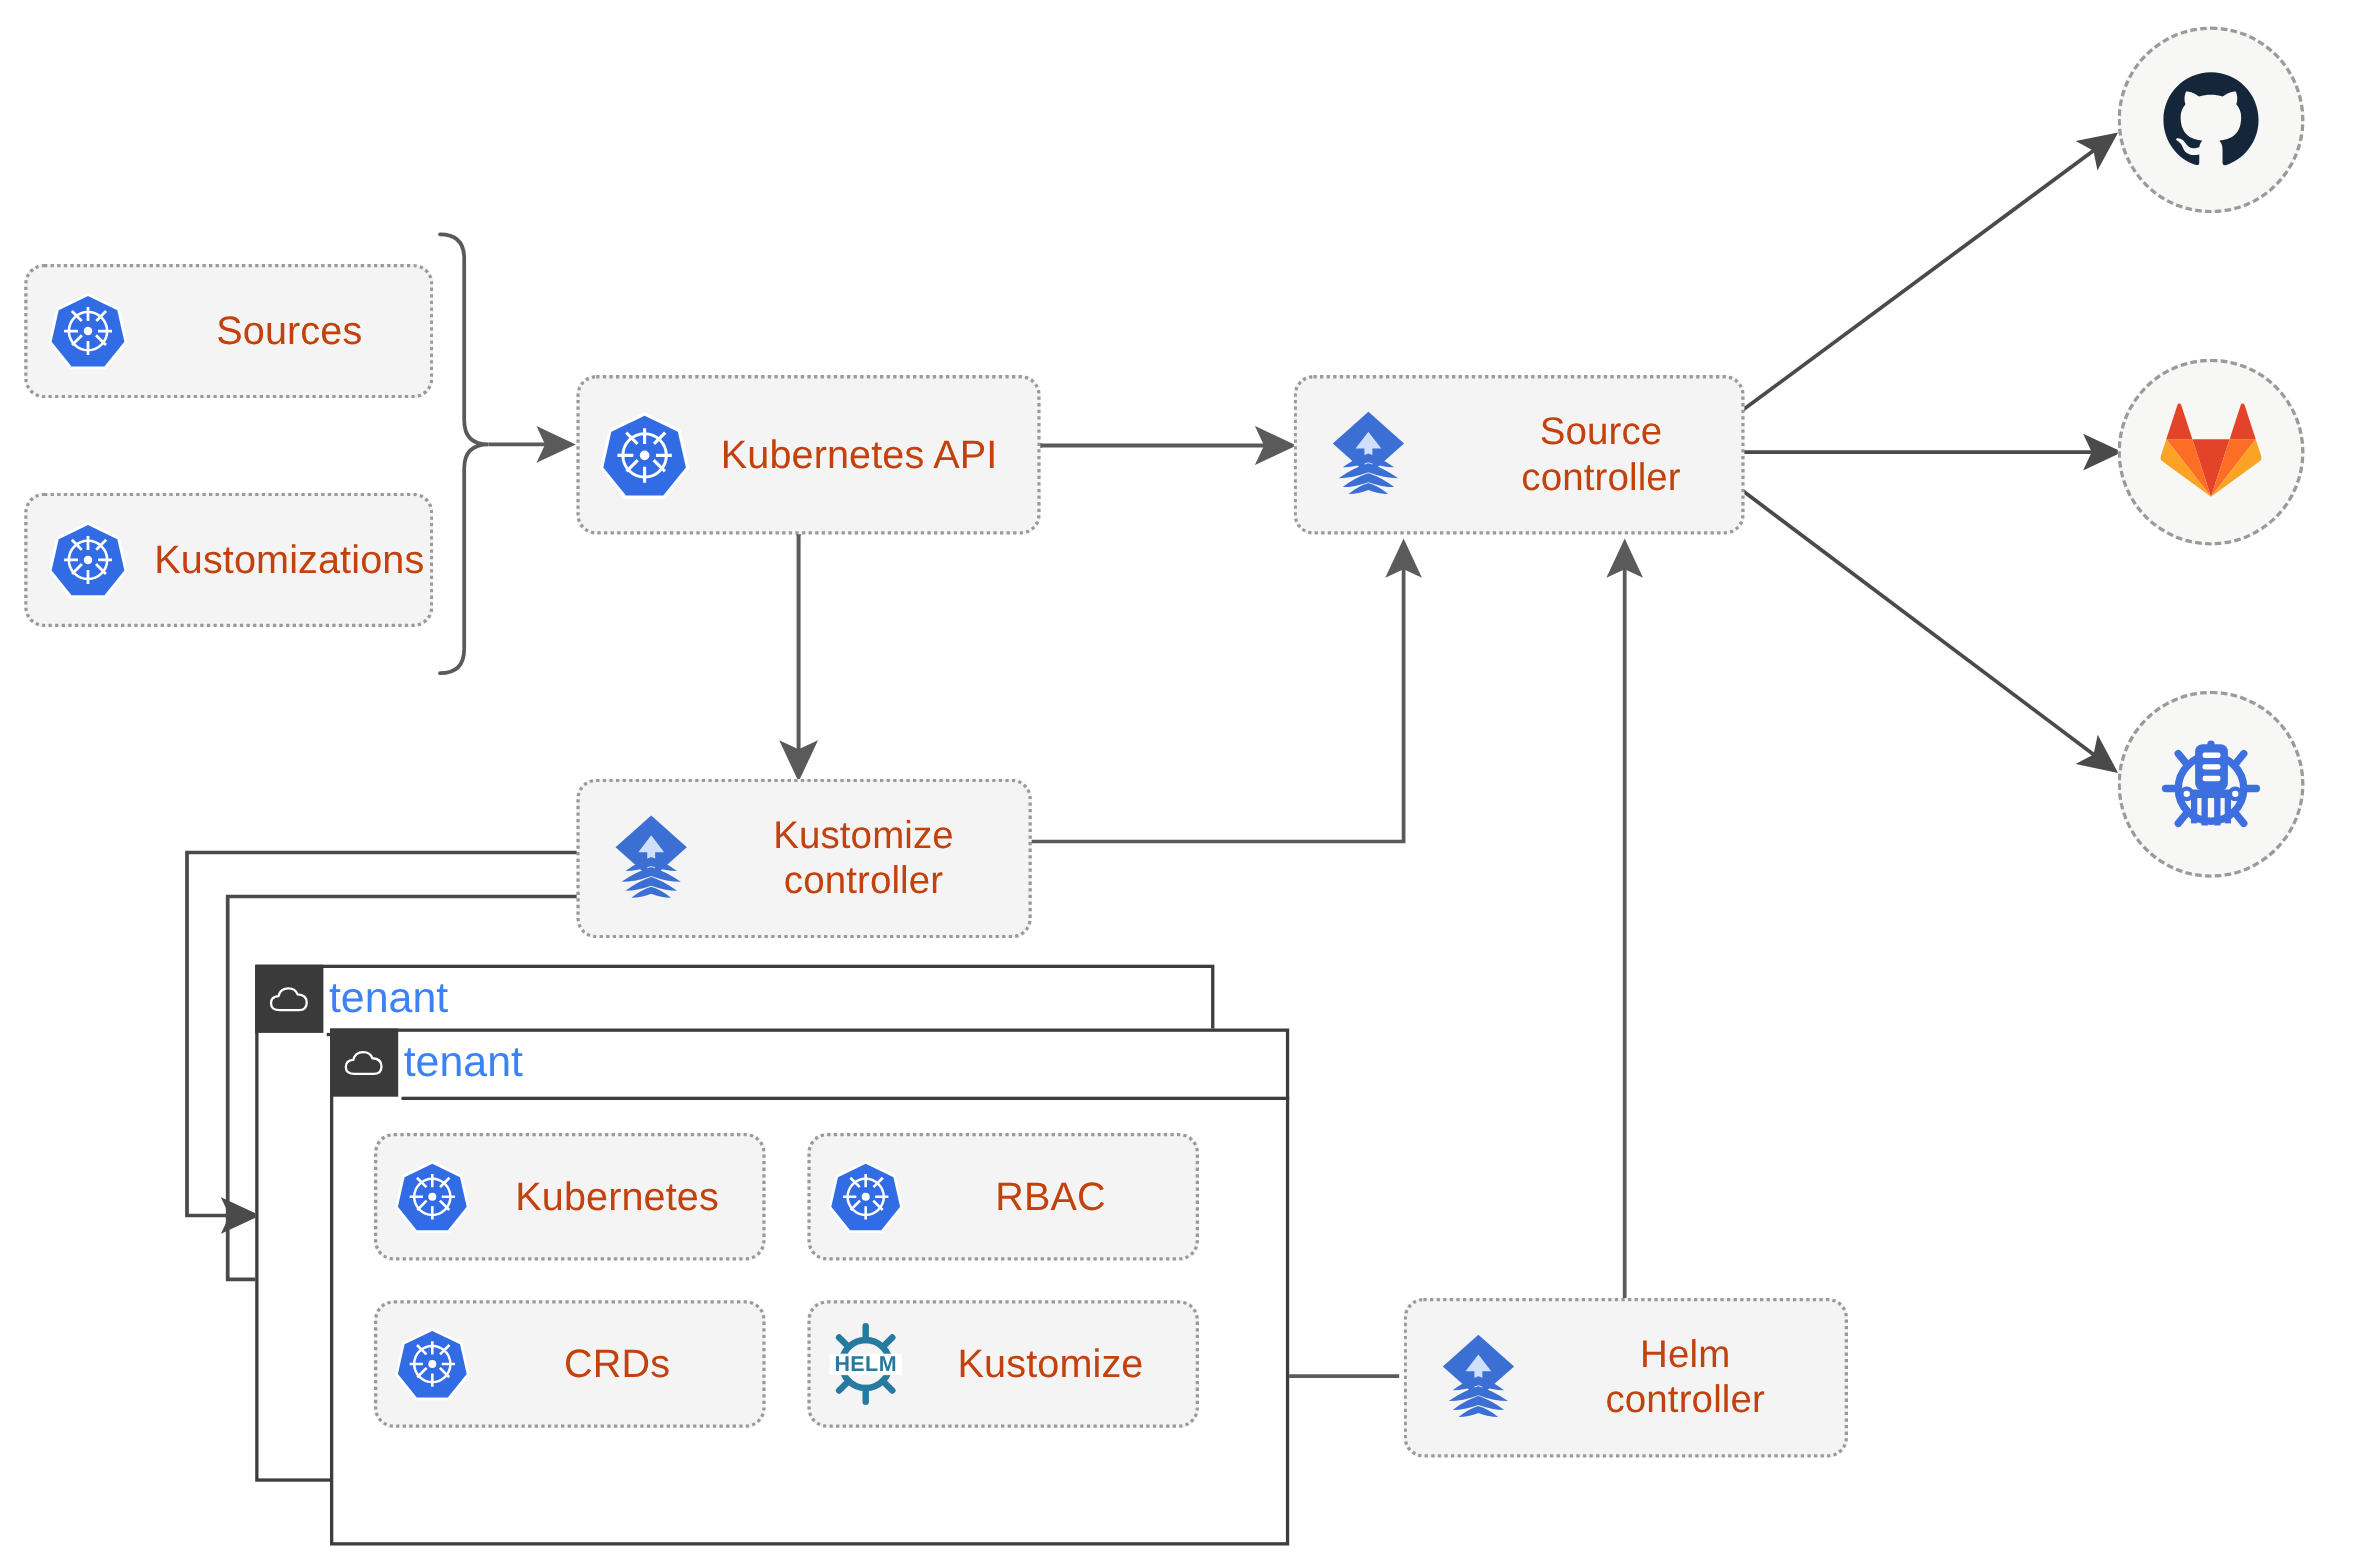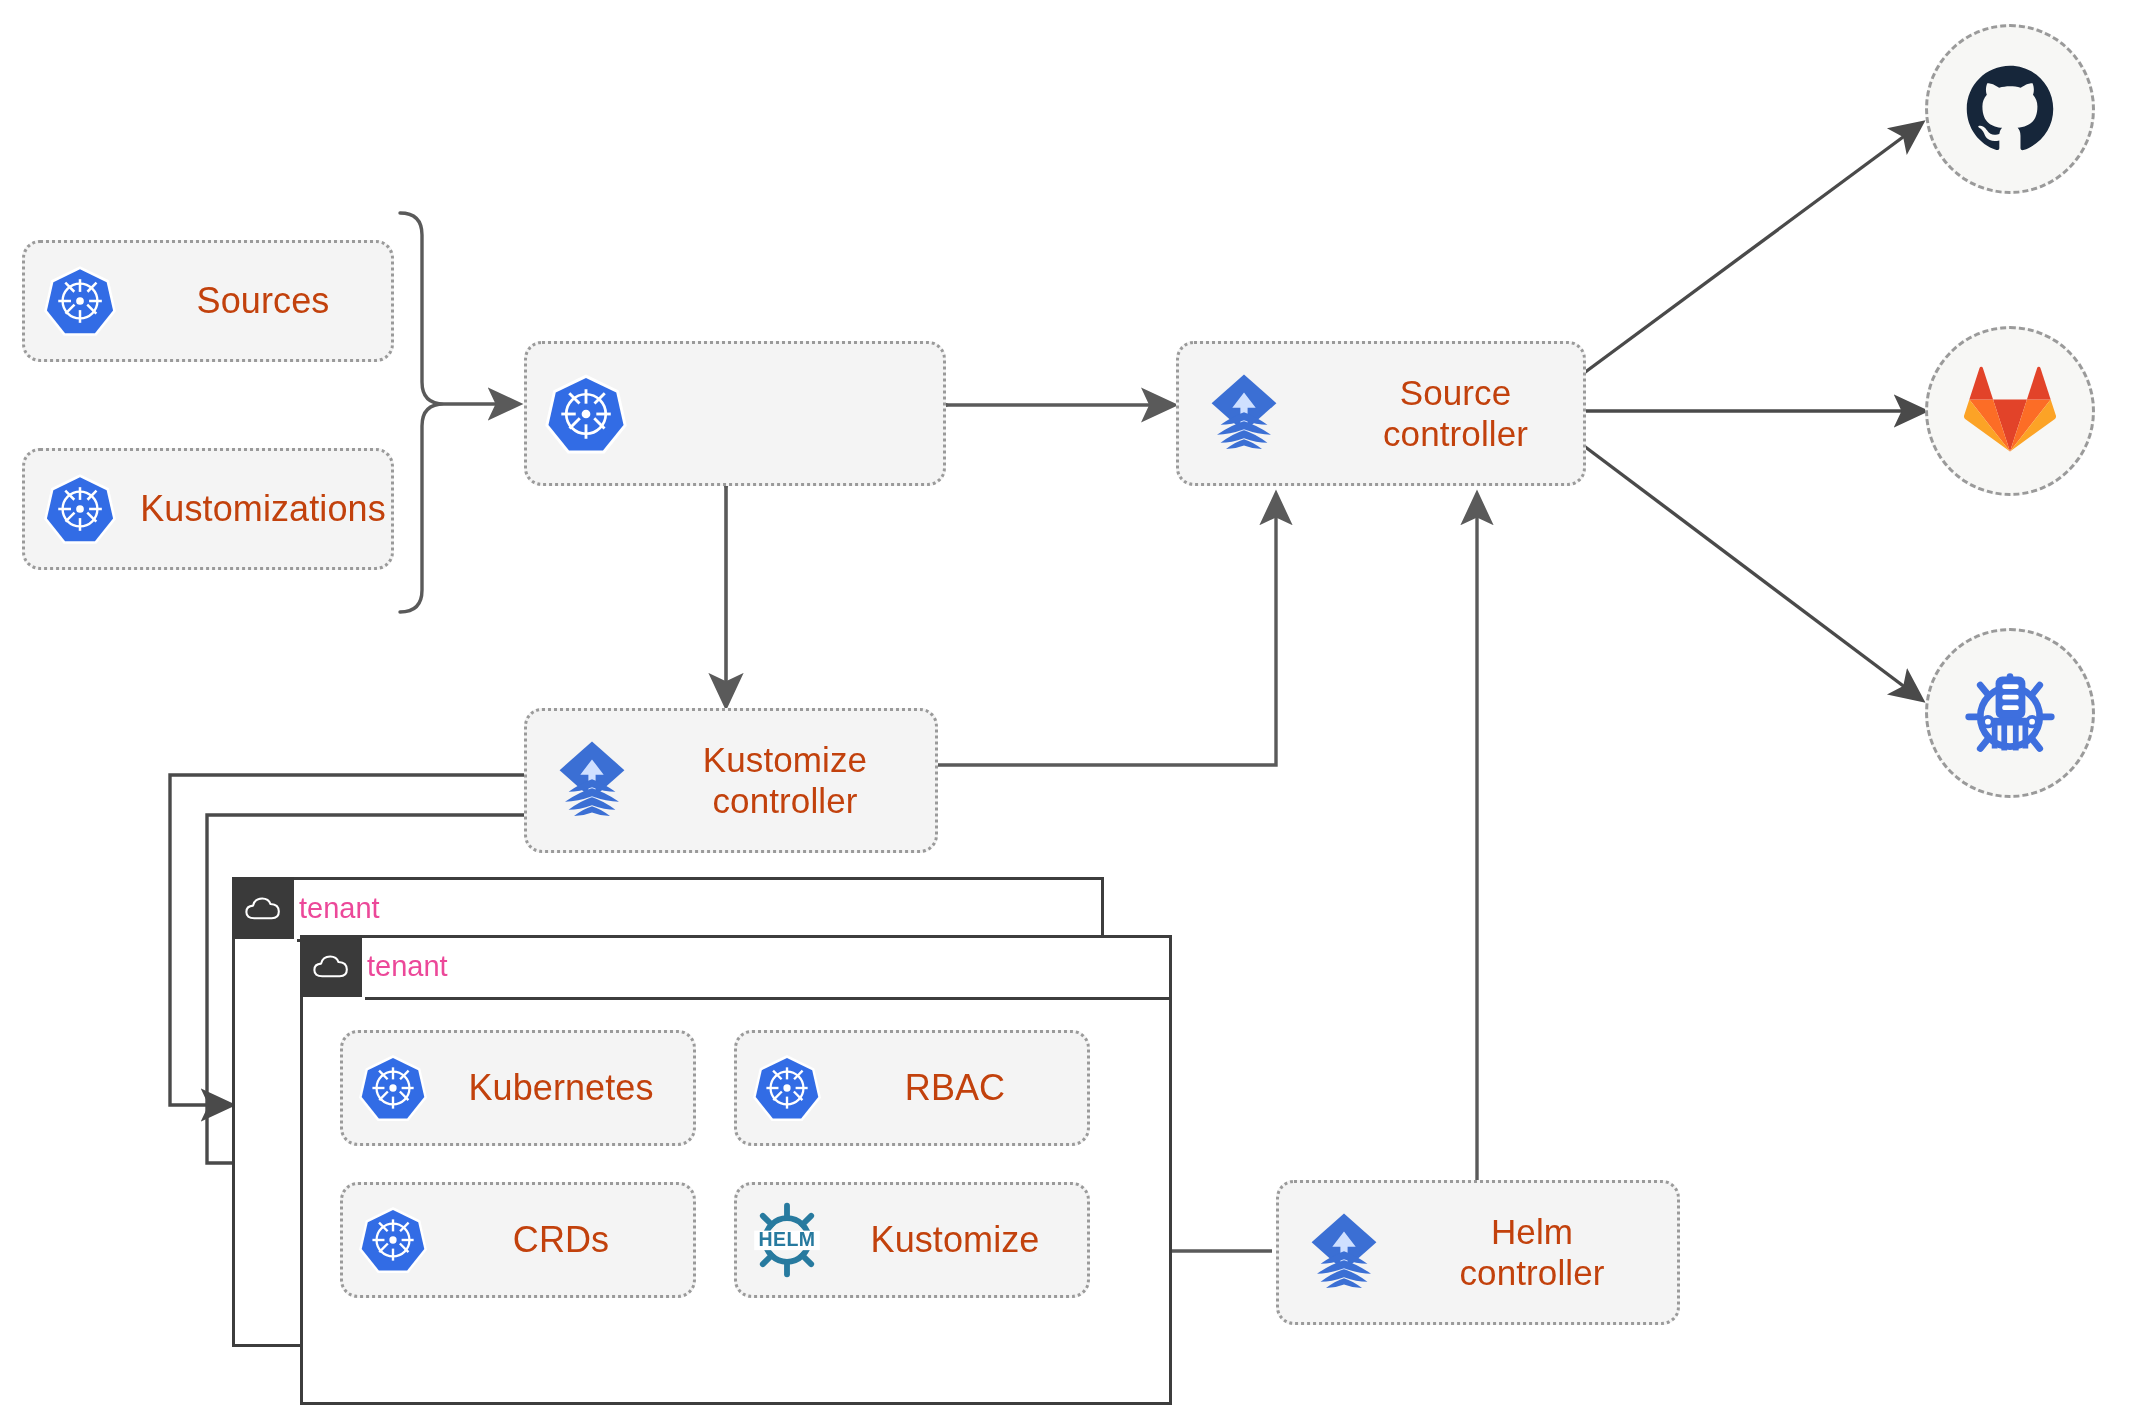--- a/index.html
+++ b/index.html
@@ -43,21 +43,21 @@
     border:3px solid #3d3d3d;box-sizing:border-box;
   }
   .tenant-tab{
     position:absolute;top:-3px;left:-3px;
     height:62px;width:62px;background:#3a3a3a;
     display:flex;align-items:center;justify-content:center;
   }
   .tenant-title{
     position:absolute;top:-3px;left:64px;height:62px;
     display:flex;align-items:center;
-    font-size:29px;color:#ec4899;
+    font-size:39px;color:#3b82f6;
   }
   .tenant-hr{
     position:absolute;left:-3px;right:-3px;top:59px;height:3px;background:#3d3d3d;
   }
   svg{display:block;}
 </style>
 </head>
 <body>
 
 <div id="stage">
@@ -155,20 +155,21 @@
           <path d="M20.6 48.3h17.2v3.4H20.6z"></path>
             <path d="M62.3 48.3h17.2v3.4H62.3z"></path>
           <path d="M28.9 26.5l2.4-2.4 12.2 12.2-2.4 2.4z"></path>
             <path d="M58.6 56.2l2.4-2.4L73.2 66l-2.4 2.4z"></path>
           <path d="M71.1 24.1l2.4 2.4-12.2 12.2-2.4-2.4z"></path>
             <path d="M41.4 53.8l2.4 2.4L31.6 68.4l-2.4-2.4z"></path>
         </g>
         <circle cx="50" cy="50" r="23.5" fill="none" stroke="#fff" stroke-width="3.2"></circle>
       </svg>
     </span>
+    <span class="lbl" style="padding-right:26px;">Kubernetes API</span>
   </div>
 
   <div class="node" style="left:1176px;top:341px;width:410px;height:145px;gap:41px;">
     <span class="ico" style="width:130px;">
       <svg width="90" height="90" viewBox="0 0 100 100">
         <path d="M50 6 L86 38 L50 70 L14 38 Z" fill="#3b6fd4"></path>
         <path d="M50 26 L63 43 L54 43 L54 72 L46 72 L46 43 L37 43 Z" fill="#cfe0ff"></path>
         <g fill="#3b6fd4">
           <path d="M50 48 Q62 52 76 62 Q64 62 50 57 Q36 62 24 62 Q38 52 50 48 Z"></path>
           <path d="M50 58 Q64 62 80 73 Q66 73 50 67 Q34 73 20 73 Q36 62 50 58 Z"></path>

